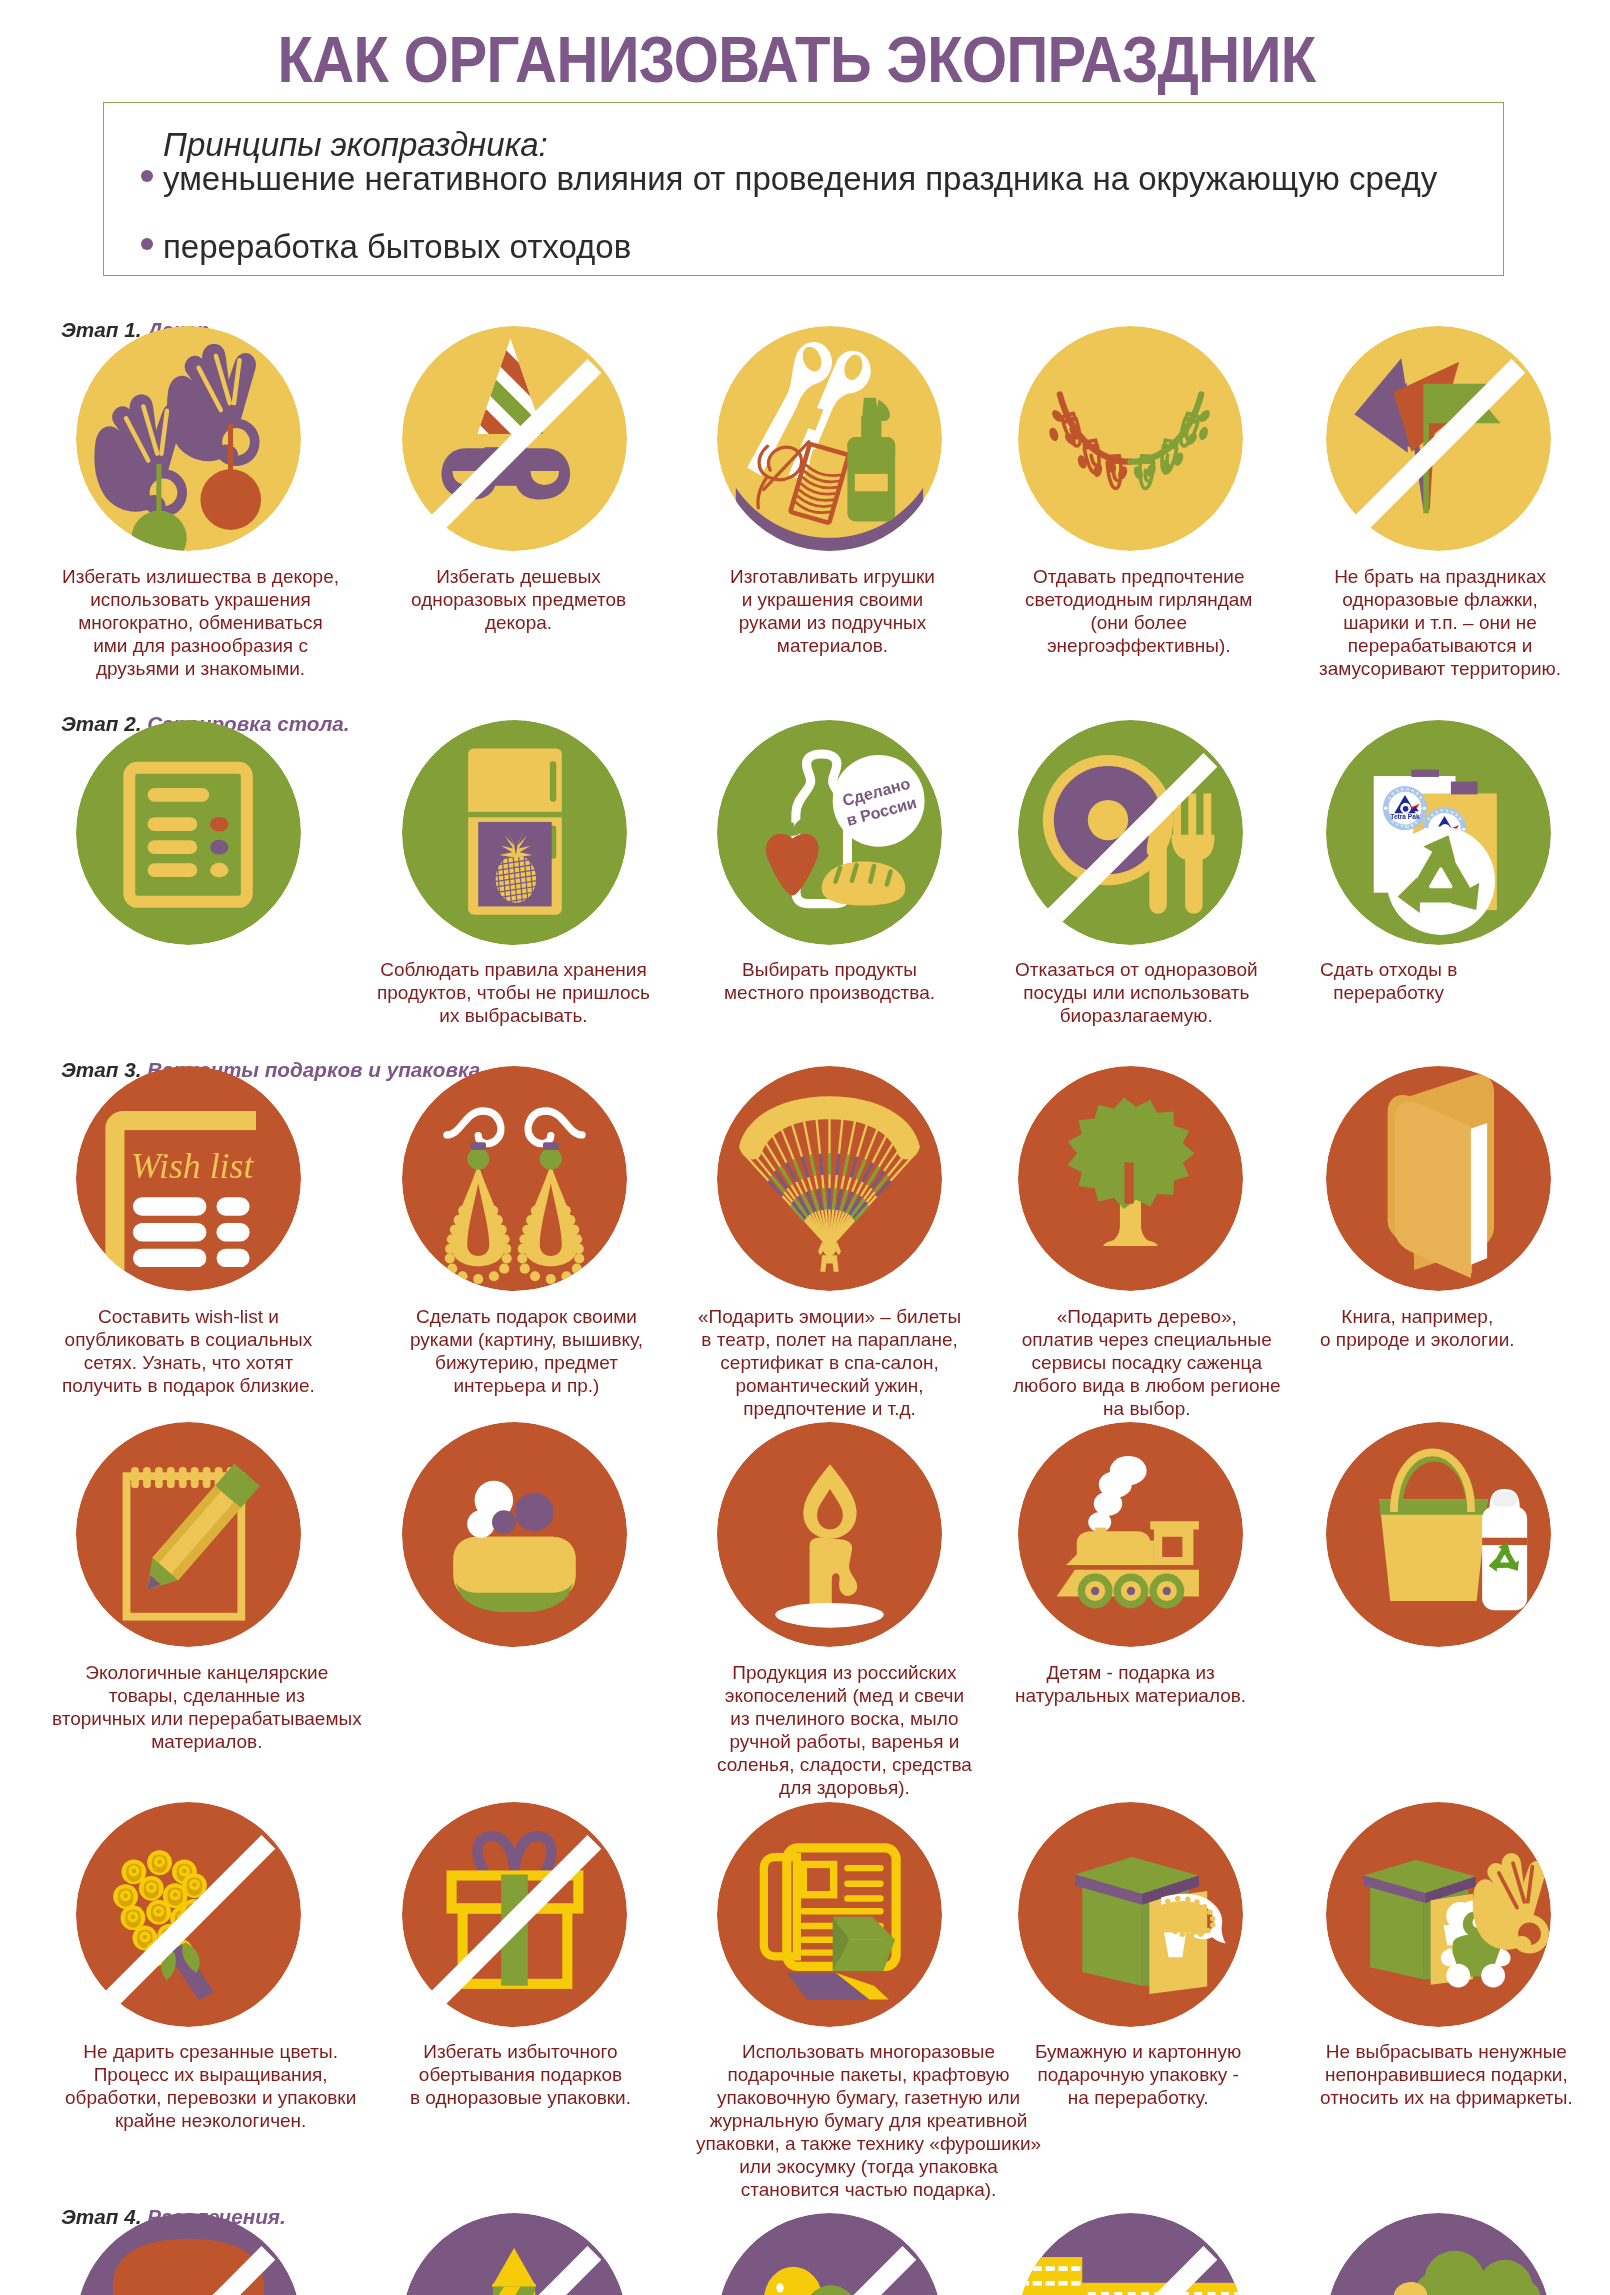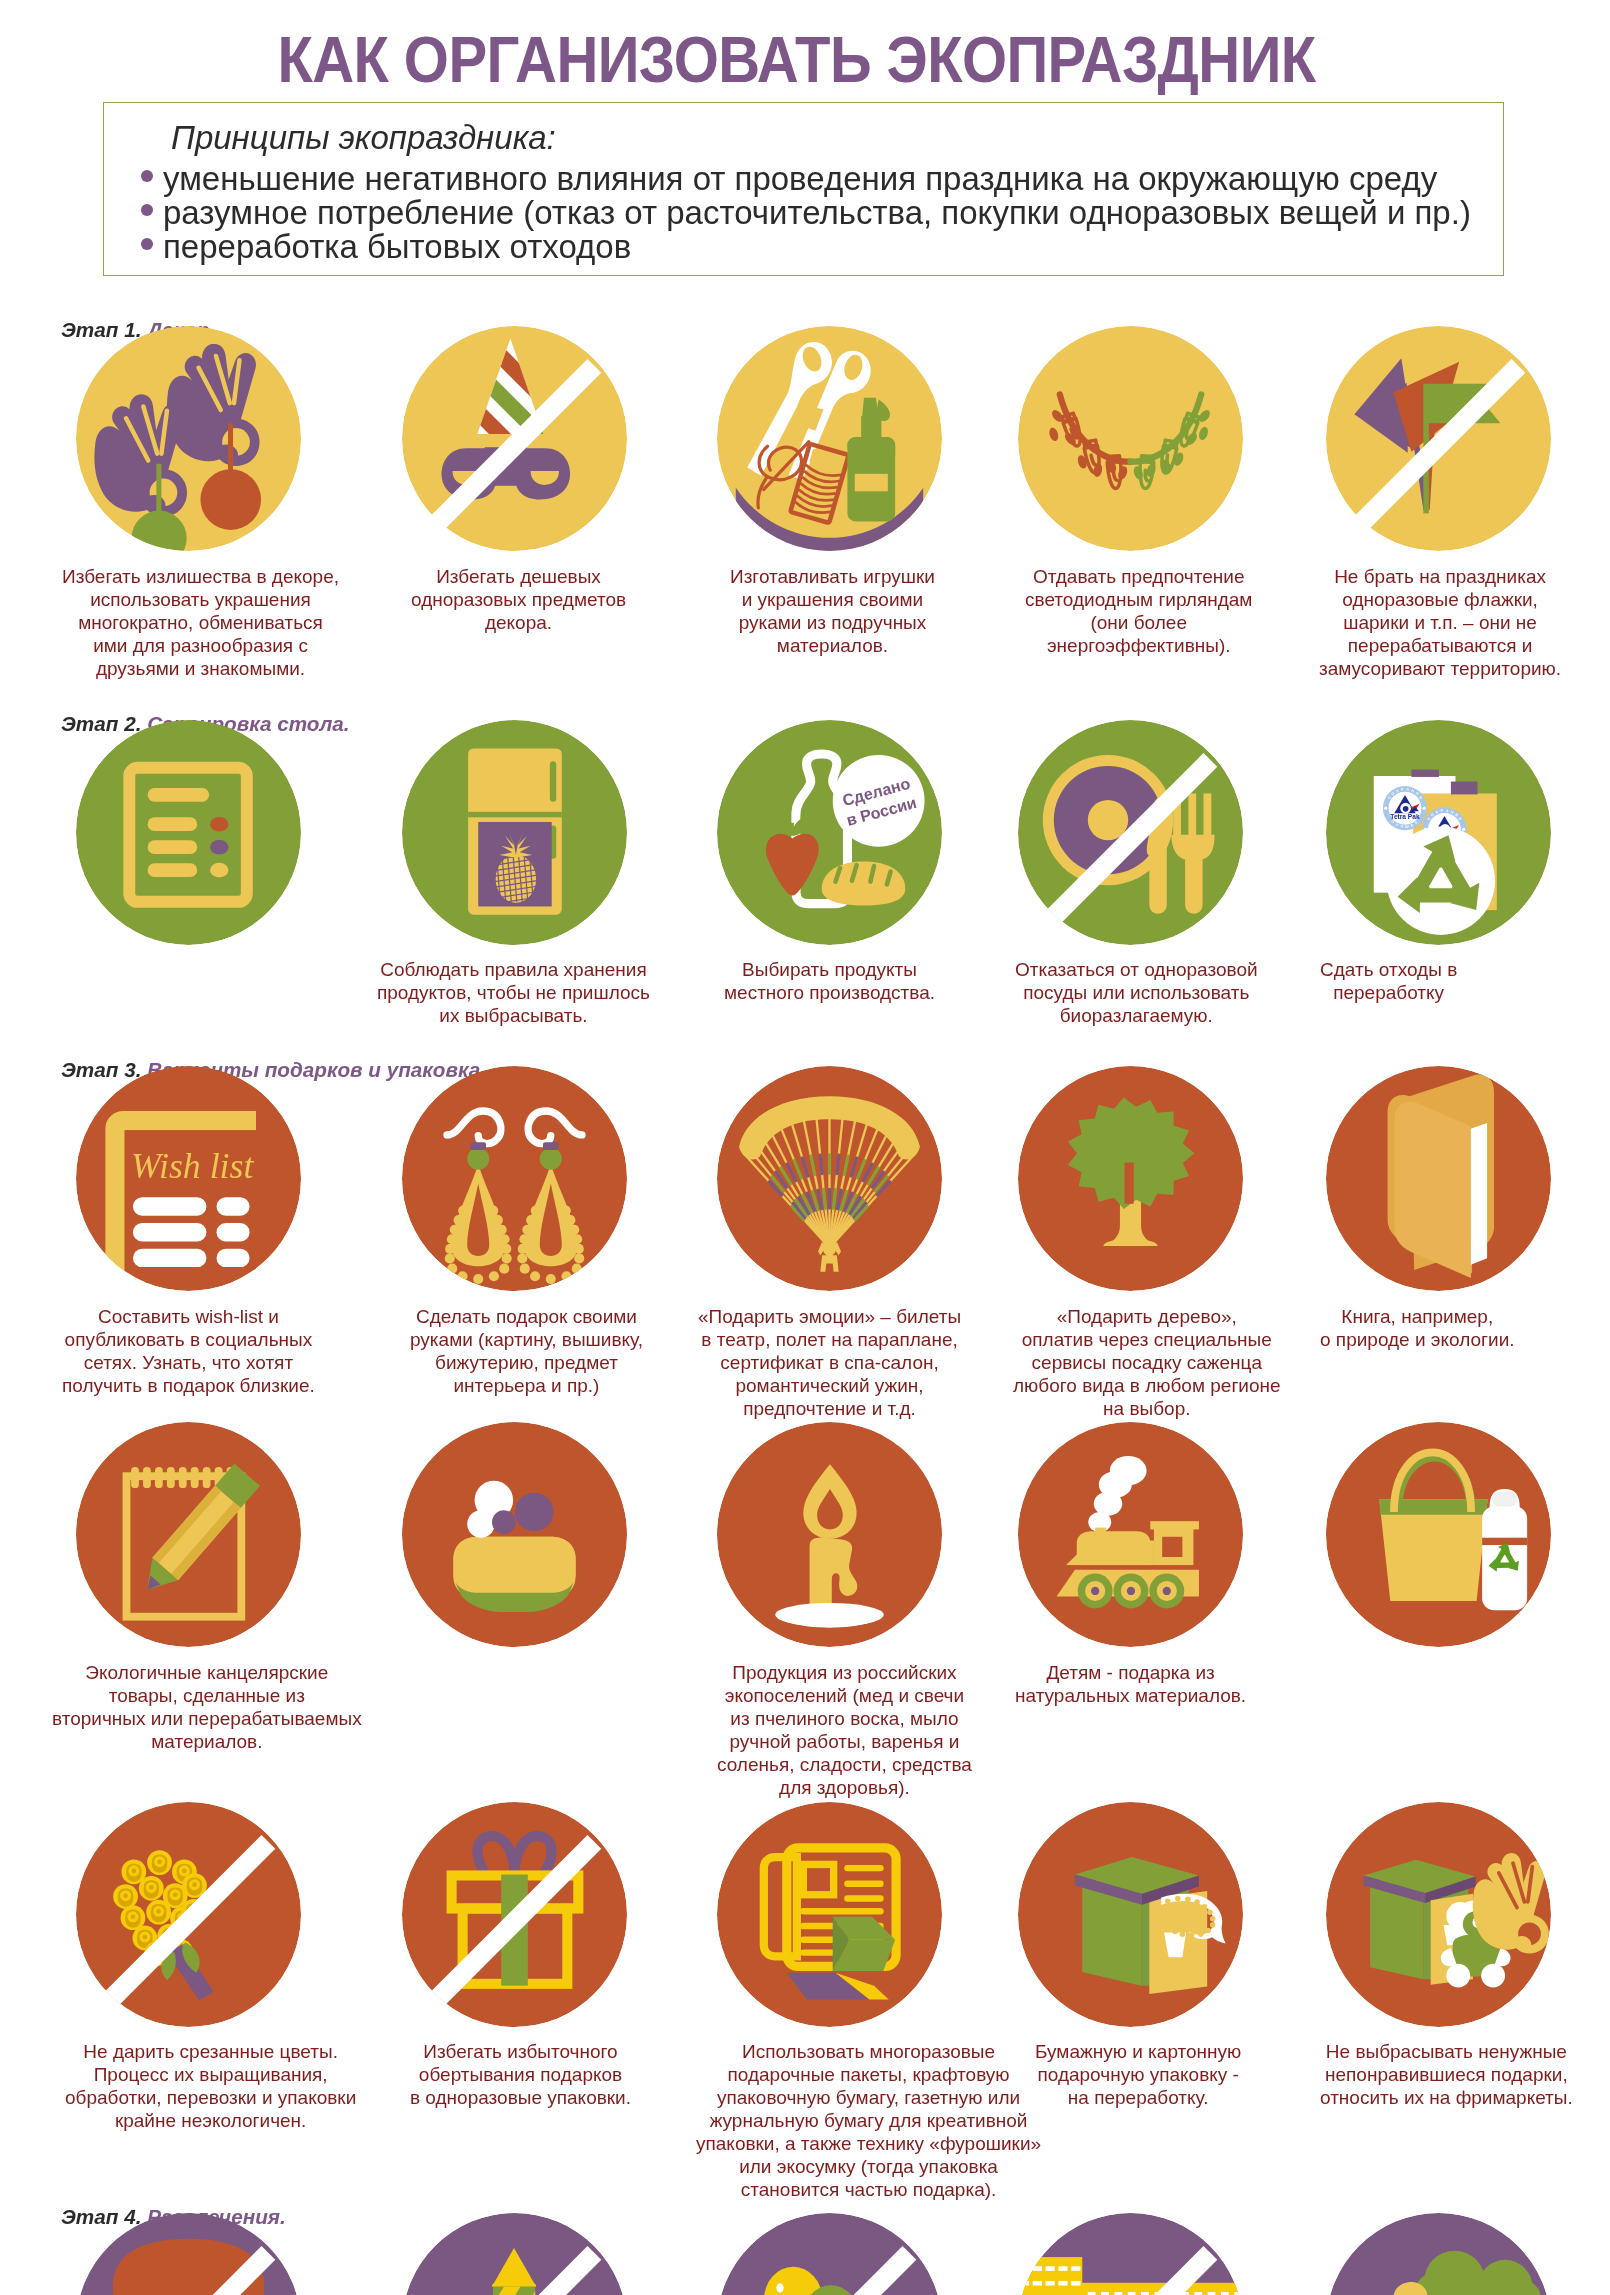--- a/index.html
+++ b/index.html
@@ -3,42 +3,41 @@
 <meta charset="utf-8">
 <style>
   html,body{margin:0;padding:0;background:#fff;}
   body{width:1611px;height:3199px;position:relative;font-family:"Liberation Sans",sans-serif;}
   .page{position:absolute;left:0;top:0;width:1611px;height:3199px;overflow:hidden;background:#fff;}
   #title{position:absolute;left:-9.2px;top:27px;width:1611px;text-align:center;color:#7d5788;
          font-weight:bold;font-size:65px;letter-spacing:-0.7px;line-height:1;white-space:nowrap;
          transform:scaleX(0.893);transform-origin:50% 0;}
   #principles-box{position:absolute;left:103px;top:102px;width:1401px;height:174px;
          border:1.4px solid #8aa846;box-sizing:border-box;background:#fff;}
-  #principles-heading{position:absolute;left:163px;top:121px;font-style:italic;font-size:33px;color:#2b2b2b;line-height:1;margin-left:8px;}
+  #principles-heading{position:absolute;left:163px;top:128px;font-style:italic;font-size:33px;color:#2b2b2b;line-height:1;}
   .principle-row{position:absolute;left:141px;font-size:33px;color:#2b2b2b;line-height:1;white-space:nowrap;}
   .pb{display:inline-block;width:12px;height:12px;border-radius:50%;background:#7d5788;
          position:absolute;left:0;top:8.3px;}
   .principle-row span.txt{margin-left:22px;display:inline-block;}
   .stage{position:absolute;font-weight:bold;font-style:italic;font-size:20.7px;line-height:1;white-space:nowrap;margin-top:24px;}
   .stage .num{color:#2b2b2b;}
   .stage .nm{color:#7d5788;}
   .circ{position:absolute;width:225px;height:225px;}
   .ic{display:block;}
   .cap{position:absolute;font-size:19px;line-height:23px;color:#7f1d1d;white-space:nowrap;text-align:center;}
   .cap div{white-space:nowrap;}
 </style>
 </head>
 <body>
 
 <div class="page">
   <div id="title">КАК ОРГАНИЗОВАТЬ ЭКОПРАЗДНИК</div>
   <div id="principles-box"></div>
   <div id="principles-heading">Принципы экопраздника:</div>
   <div class="principle-row" style="top:162px"><span class="pb"></span><span class="txt">уменьшение негативного влияния от проведения праздника на окружающую среду</span></div>
-  <div class="principle-row" style="top:196px"><span class="pb"></span><span class="txt">разумное потребление (отказ от расточительства, покупки одноразовых вещей и пр.)</span></div>
   <div class="principle-row" style="top:230px"><span class="pb"></span><span class="txt">переработка бытовых отходов</span></div>
   <div class="stage" style="left:61px;top:296px"><span class="num">Этап 1.</span> <span class="nm">Декор.</span></div>
   <div class="stage" style="left:61px;top:690px"><span class="num">Этап 2.</span> <span class="nm">Сервировка стола.</span></div>
   <div class="stage" style="left:61px;top:1036px"><span class="num">Этап 3.</span> <span class="nm">Варианты подарков и упаковка.</span></div>
   <div class="stage" style="left:61px;top:2183px"><span class="num">Этап 4.</span> <span class="nm">Развлечения.</span></div>
   <div class="circ" style="left:76px;top:326px">
       <svg class="ic" width="225" height="225" viewBox="0 0 490 490" xmlns="http://www.w3.org/2000/svg">
         <defs>
           <clipPath id="cc1">
             <circle cx="245" cy="245" r="245"></circle>

